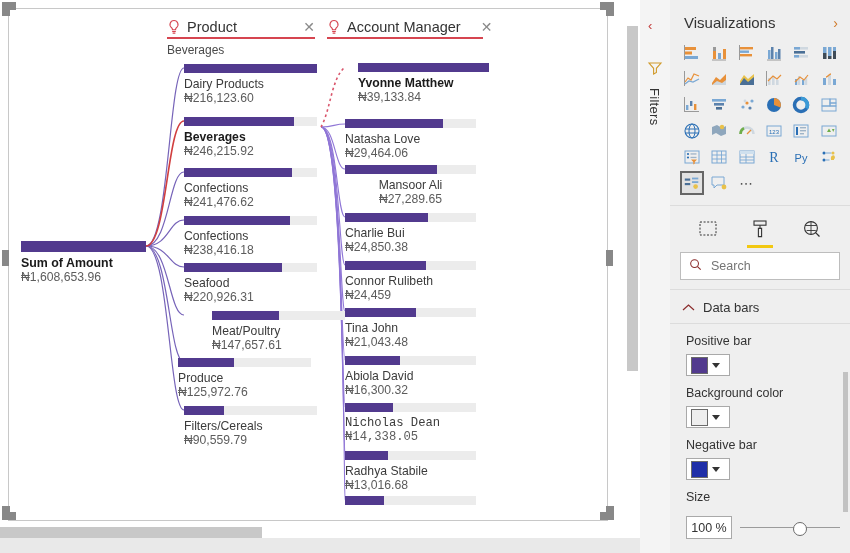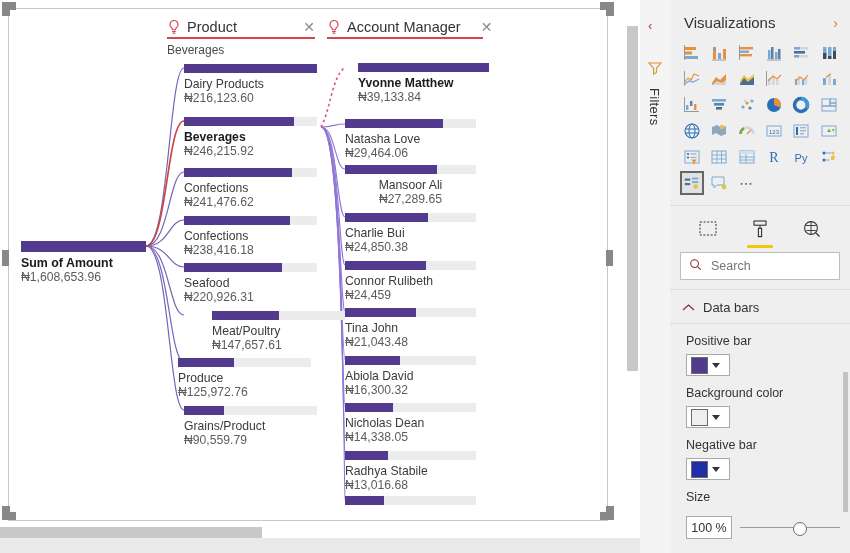--- a/index.html
+++ b/index.html
@@ -200,21 +200,21 @@
         <div class="bar-track">
             <div class="bar-fill" style="width:42%"></div>
           </div>
         <div class="n-label">Produce</div>
         <div class="n-value">₦125,972.76</div>
       </div>
       <div class="node" style="left:175px;top:397px;">
         <div class="bar-track">
             <div class="bar-fill" style="width:30%"></div>
           </div>
-        <div class="n-label">Grains/Product</div>
+        <div class="n-label">Filters/Cereals</div>
         <div class="n-value">₦90,559.79</div>
       </div>
 
       <div class="col-header" style="left:318px;top:10px;width:156px;">
         <div class="ch-row">
           <span class="bulb">
             <svg width="14" height="16" viewBox="0 0 14 16">
                 <path d="M7 1.5a4 4 0 0 0-2.4 7.2c.5.4.8 1 .8 1.6v.4h3.2v-.4c0-.6.3-1.2.8-1.6A4 4 0 0 0 7 1.5z" fill="none" stroke="#d64550" stroke-width="1.1"></path>
                 <path d="M5.6 12.6h2.8M6.1 14.2h1.8" stroke="#d64550" stroke-width="1.1" stroke-linecap="round"></path>
               </svg>
@@ -267,21 +267,21 @@
         <div class="n-label">Tina John</div>
         <div class="n-value">₦21,043.48</div>
       </div>
       <div class="node" style="left:336px;top:347px;">
         <div class="bar-track" style="width:131px">
             <div class="bar-fill" style="width:42%"></div>
           </div>
         <div class="n-label">Abiola David</div>
         <div class="n-value">₦16,300.32</div>
       </div>
-      <div class="node" style="left:336px;top:394px;">
+      <div class="node" style="left:336px;top:394px;font-family:Liberation Mono, monospace;">
         <div class="bar-track" style="width:131px">
             <div class="bar-fill" style="width:37%"></div>
           </div>
         <div class="n-label">Nicholas Dean</div>
         <div class="n-value">₦14,338.05</div>
       </div>
       <div class="node" style="left:336px;top:442px;">
         <div class="bar-track" style="width:131px">
             <div class="bar-fill" style="width:33%"></div>
           </div>

